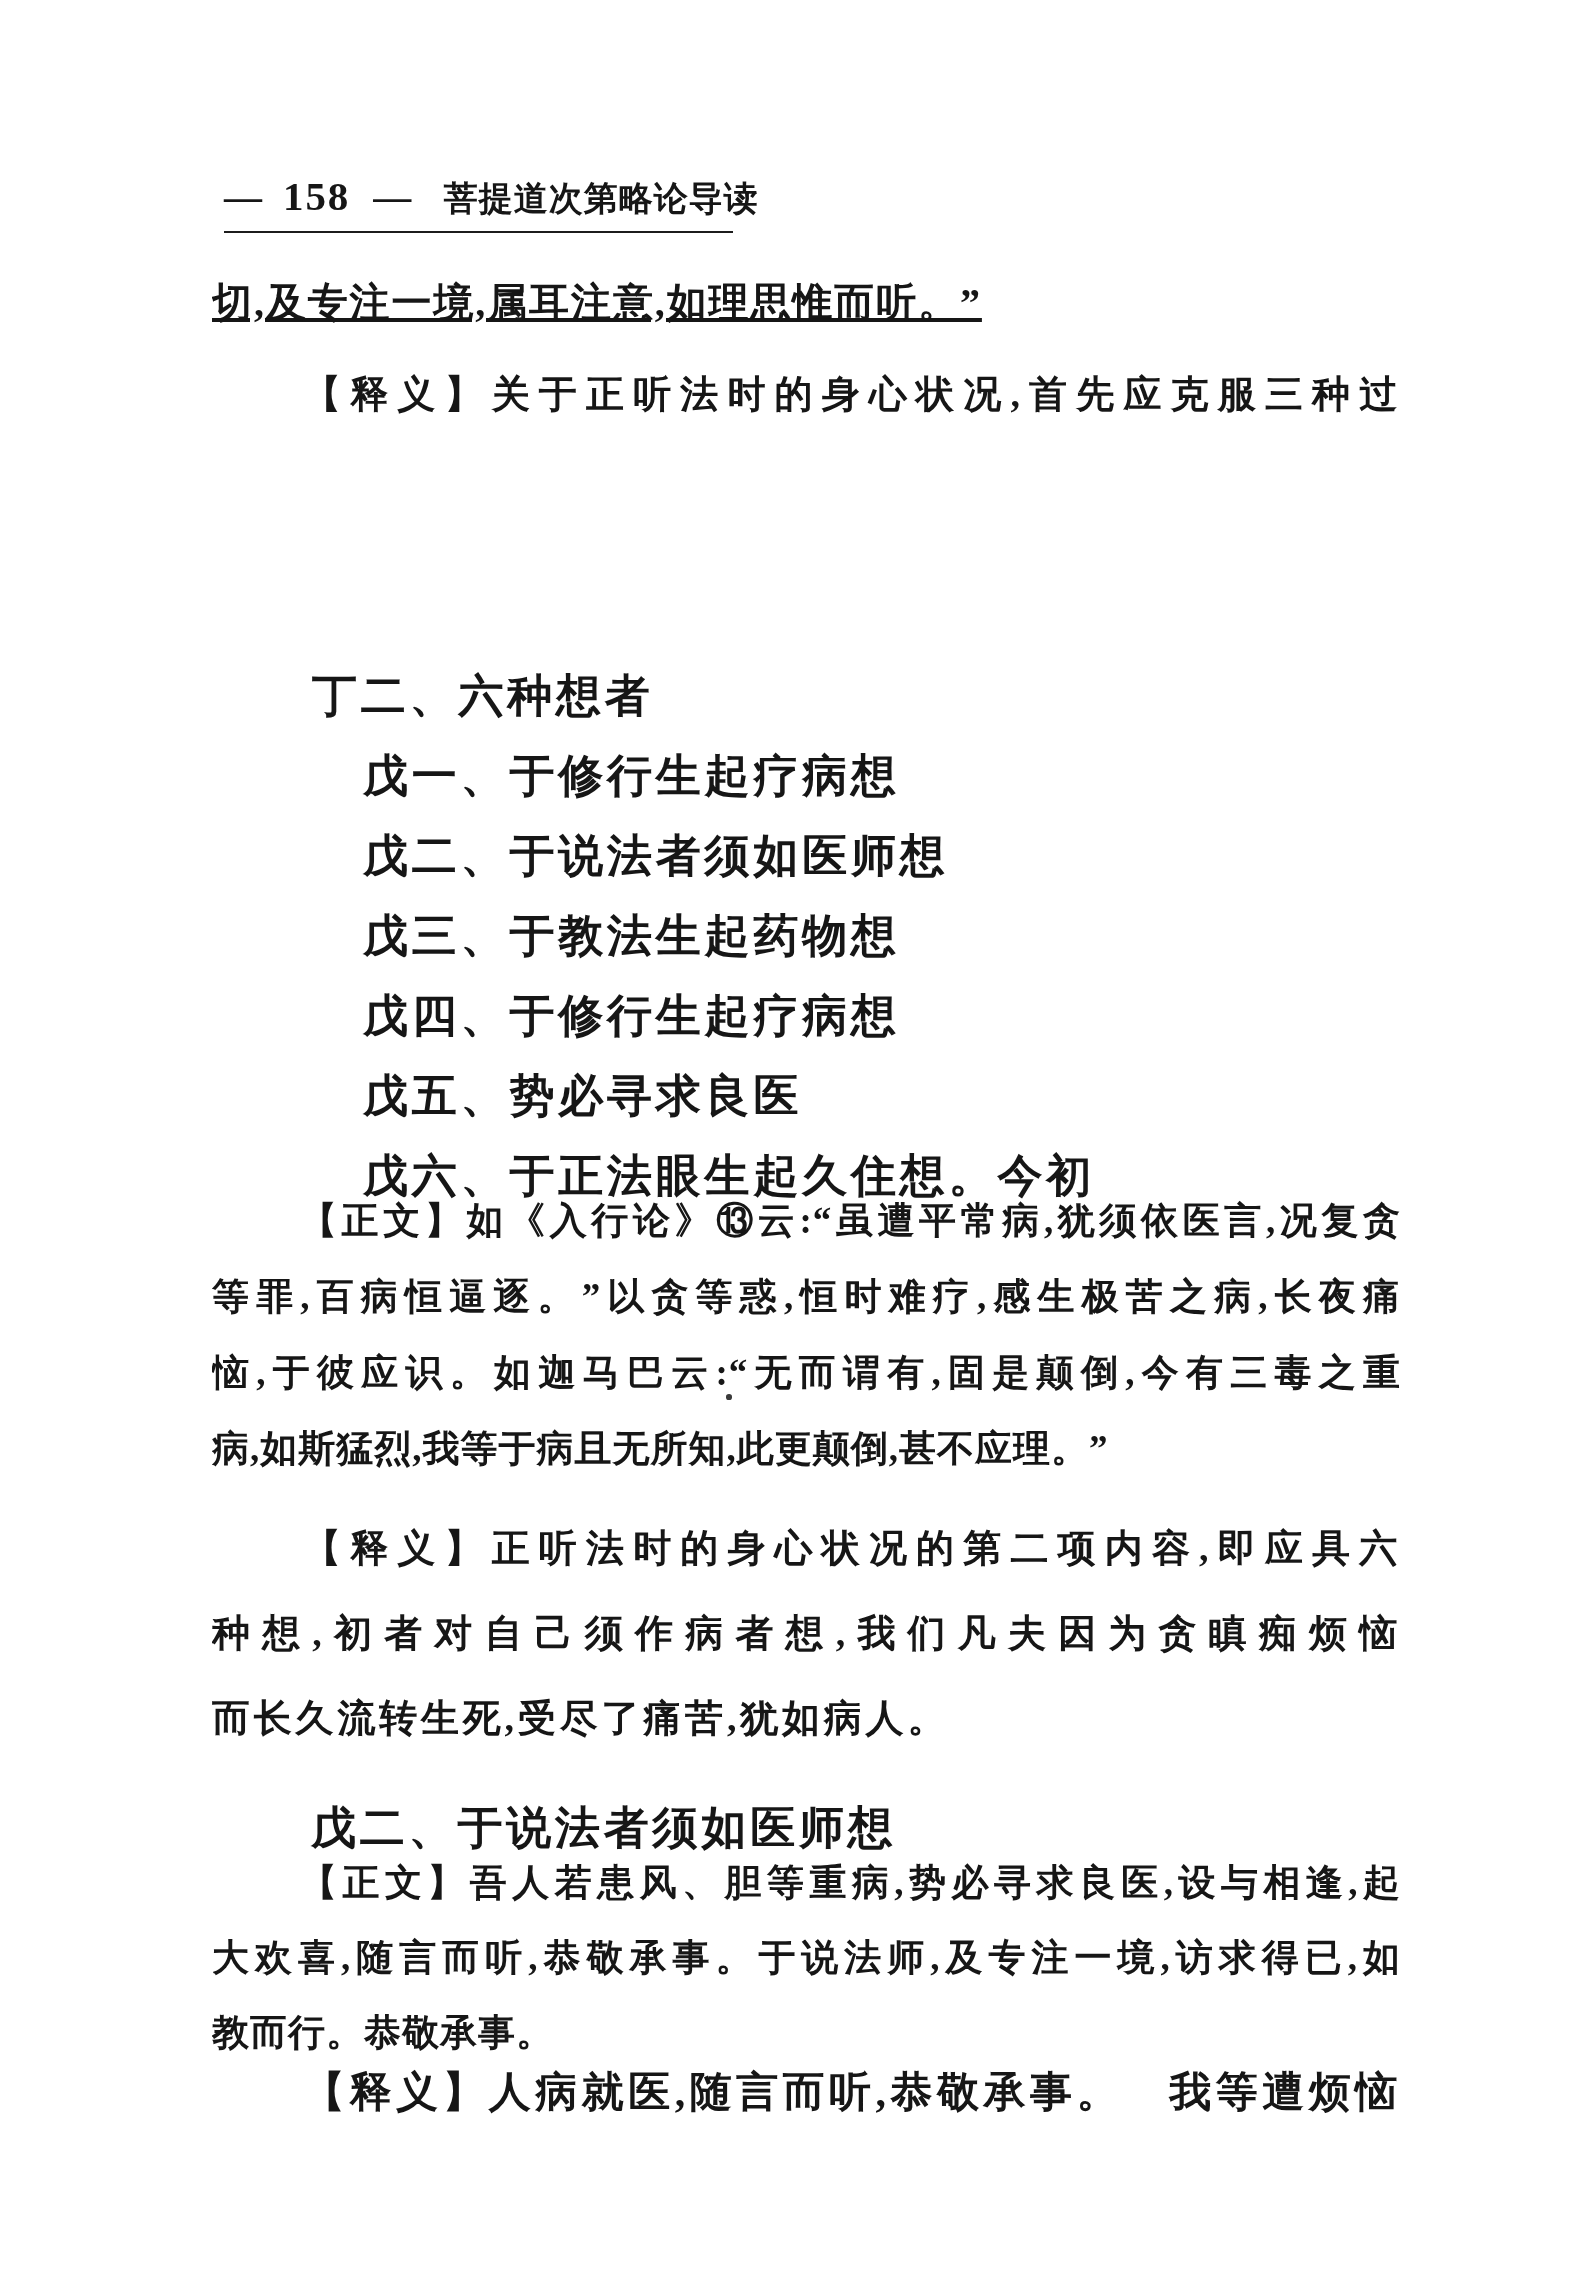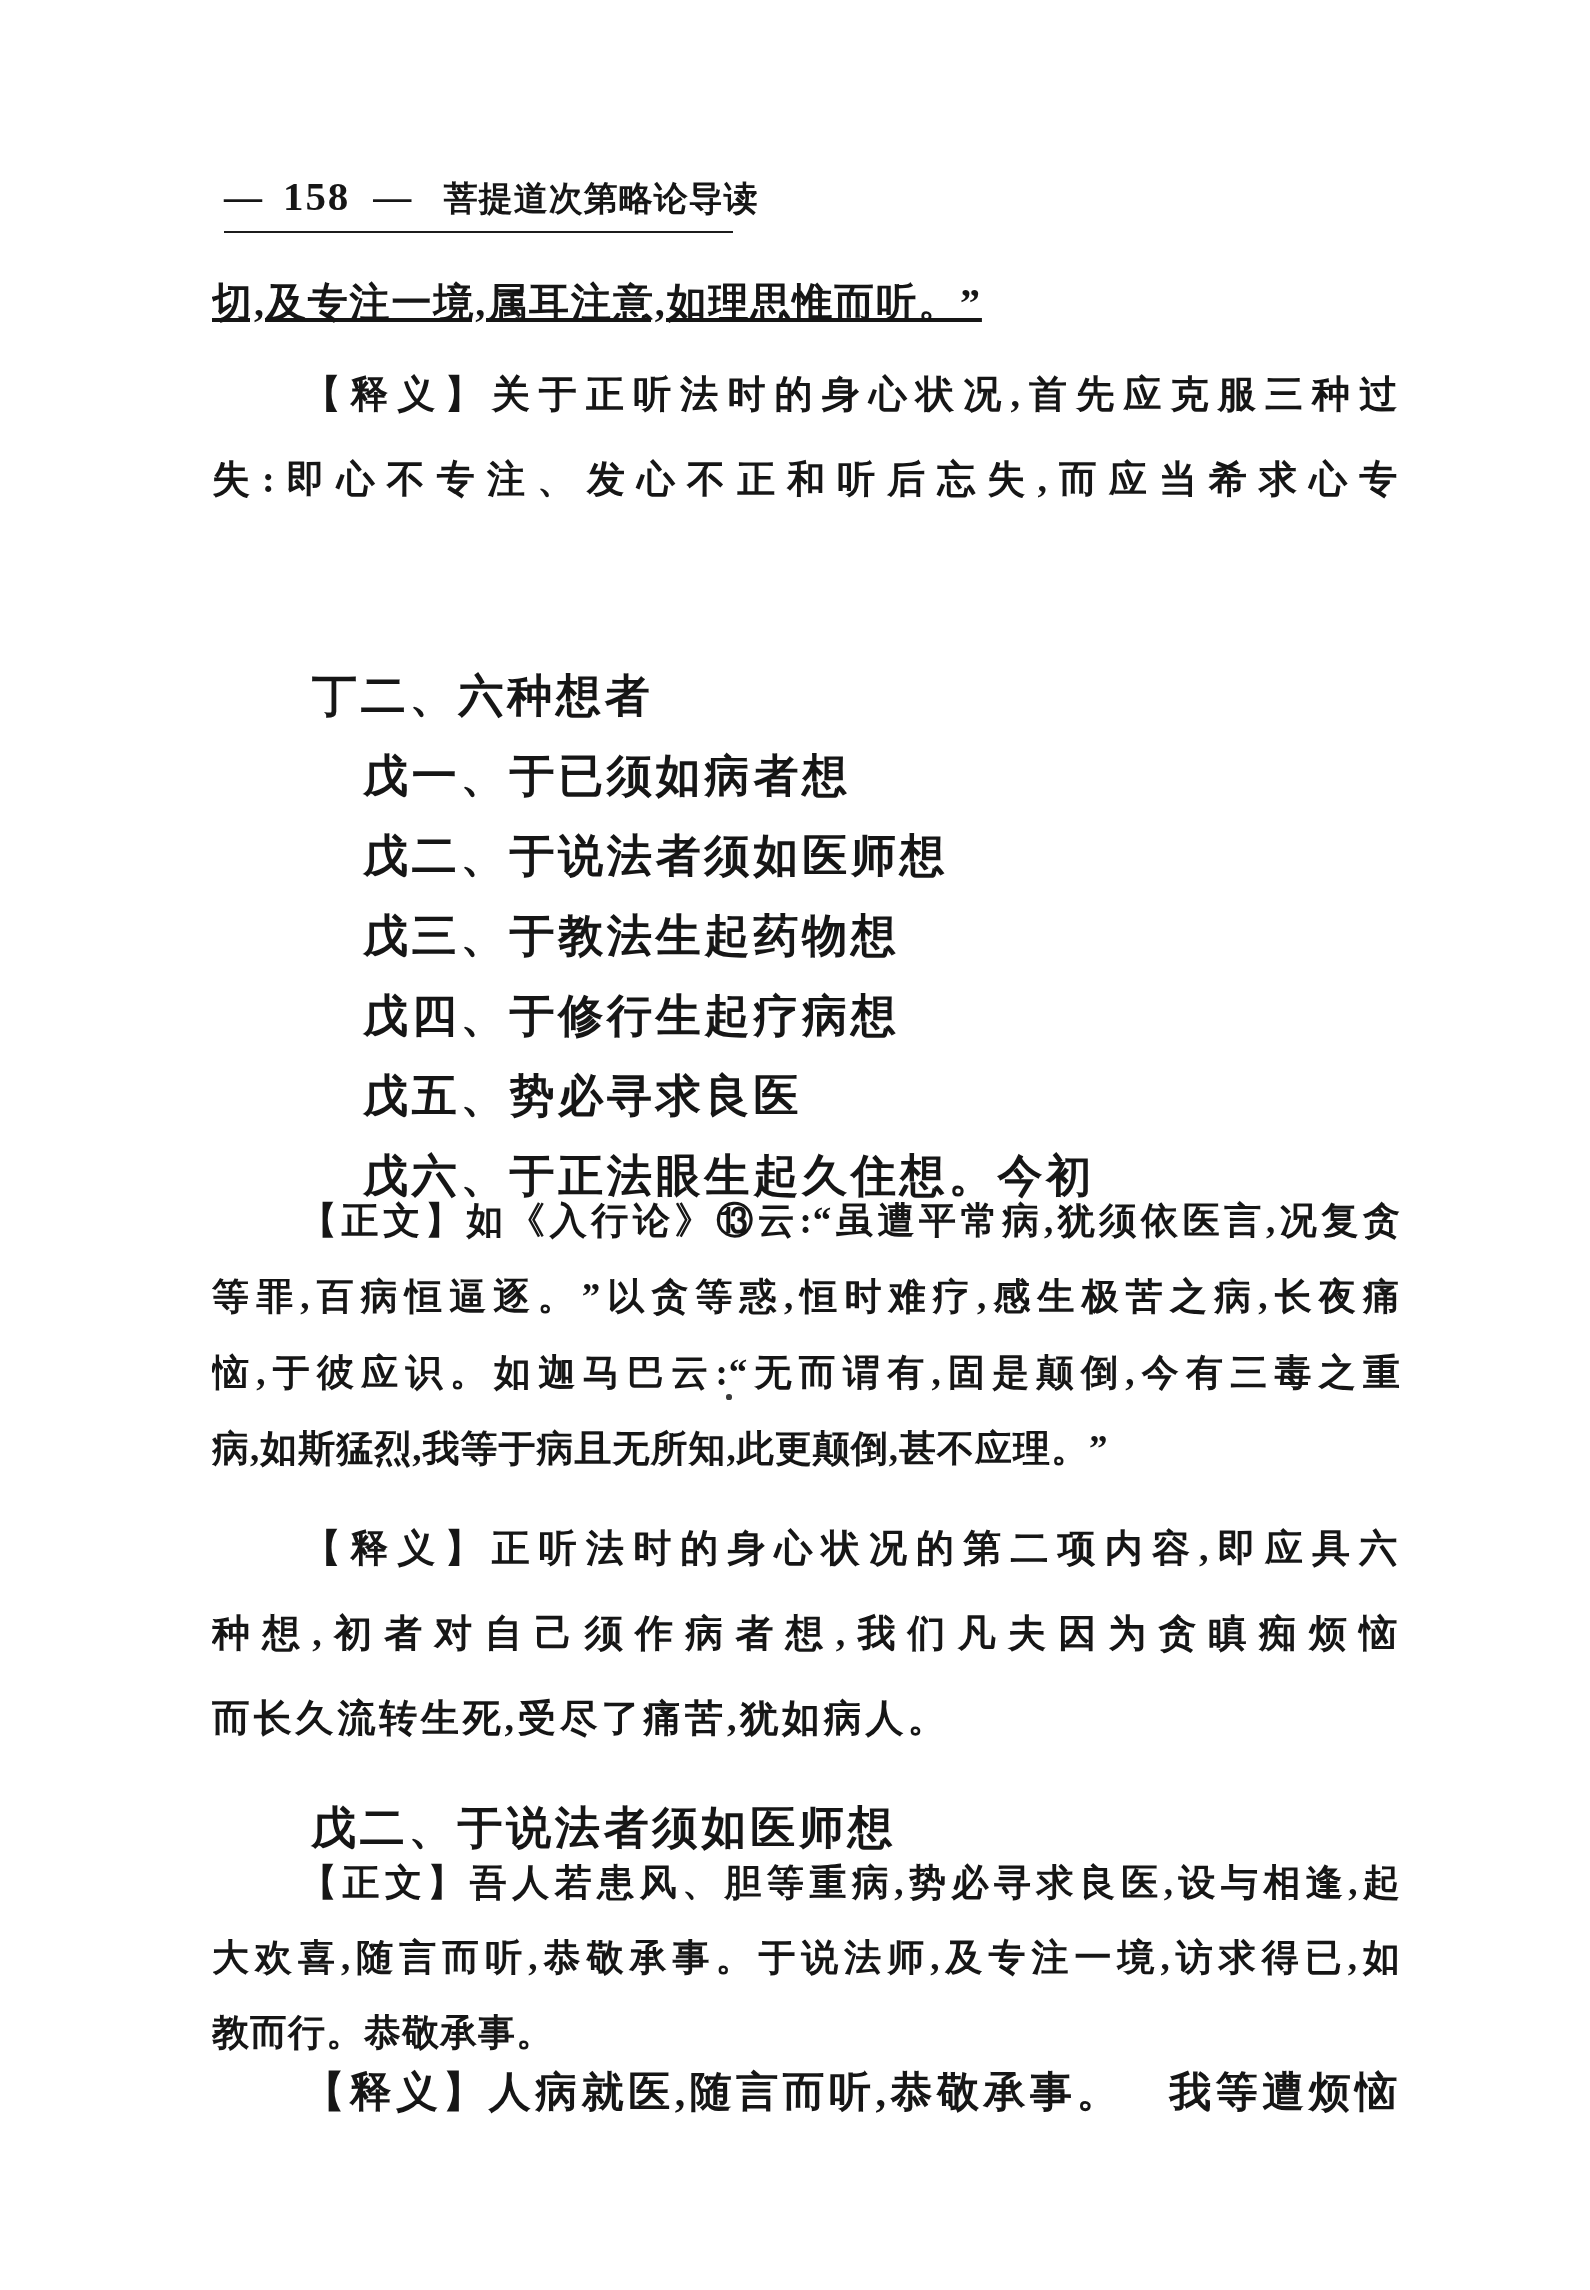--- a/index.html
+++ b/index.html
@@ -89,26 +89,25 @@
     <span class="dash dash2">—</span>
     <span class="booktitle">菩提道次第略论导读</span>
   </header>
 
   <div class="tblock p1">
     <div class="line last">切,及专注一境,属耳注意,如理思惟而听。”</div>
   </div>
 
   <div class="tblock p2 shiyi">
     <div class="line first-shiyi">【释义】关于正听法时的身心状况,首先应克服三种过</div>
-    <div class="line">失:即心不专注、发心不正和听后忘失,而应当希求心专</div>
   </div>
 
   <div class="tblock outline">
     <div class="o-line o-title">丁二、六种想者</div>
-    <div class="o-line o-item">戊一、于已须如病者想</div>
+    <div class="o-line o-item">戊一、于修行生起疗病想</div>
     <div class="o-line o-item">戊二、于说法者须如医师想</div>
     <div class="o-line o-item">戊三、于教法生起药物想</div>
     <div class="o-line o-item">戊四、于修行生起疗病想</div>
     <div class="o-line o-item">戊五、势必寻求良医</div>
     <div class="o-line o-item">戊六、于正法眼生起久住想。今初</div>
   </div>
 
   <div class="tblock p3 zw">
     <div class="line first-zw">【正文】如《入行论》⑬云:“虽遭平常病,犹须依医言,况复贪</div>
     <div class="line">等罪,百病恒逼逐。”以贪等惑,恒时难疗,感生极苦之病,长夜痛</div>

